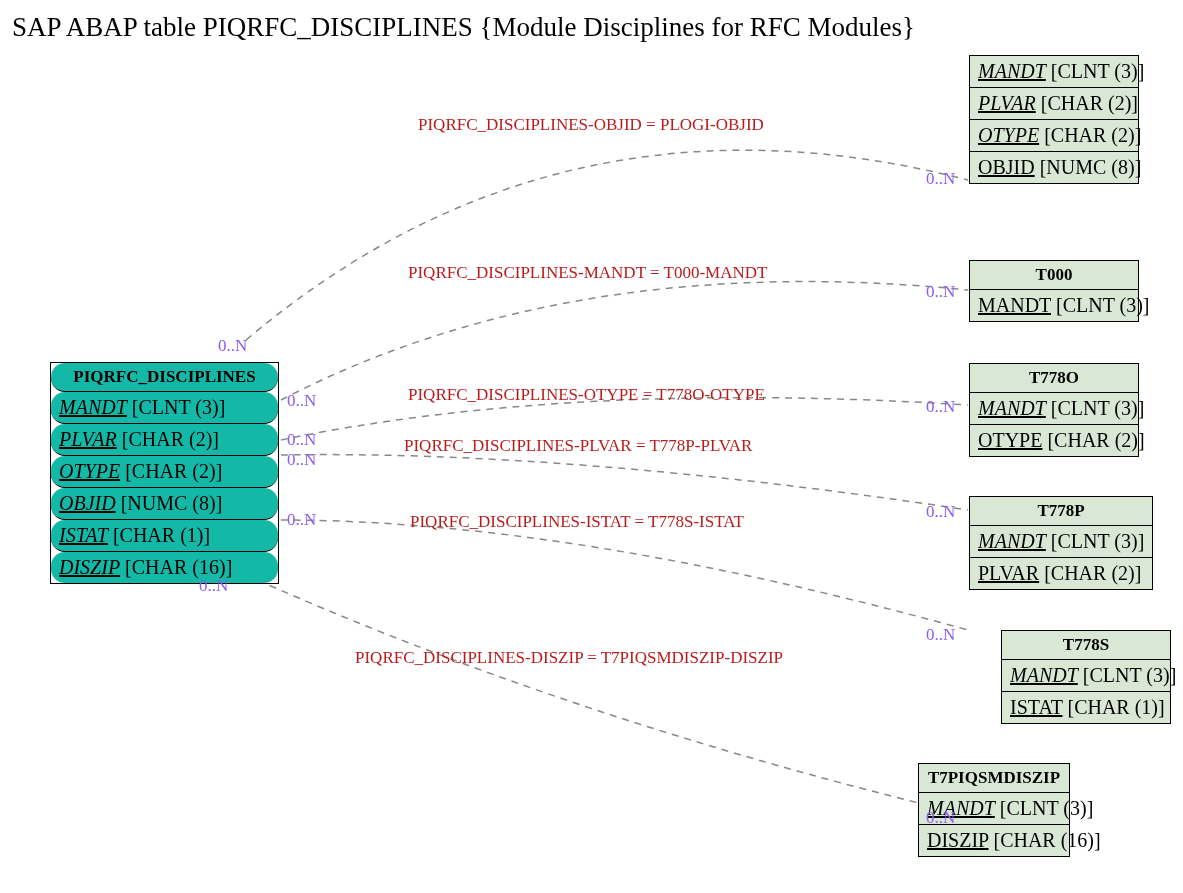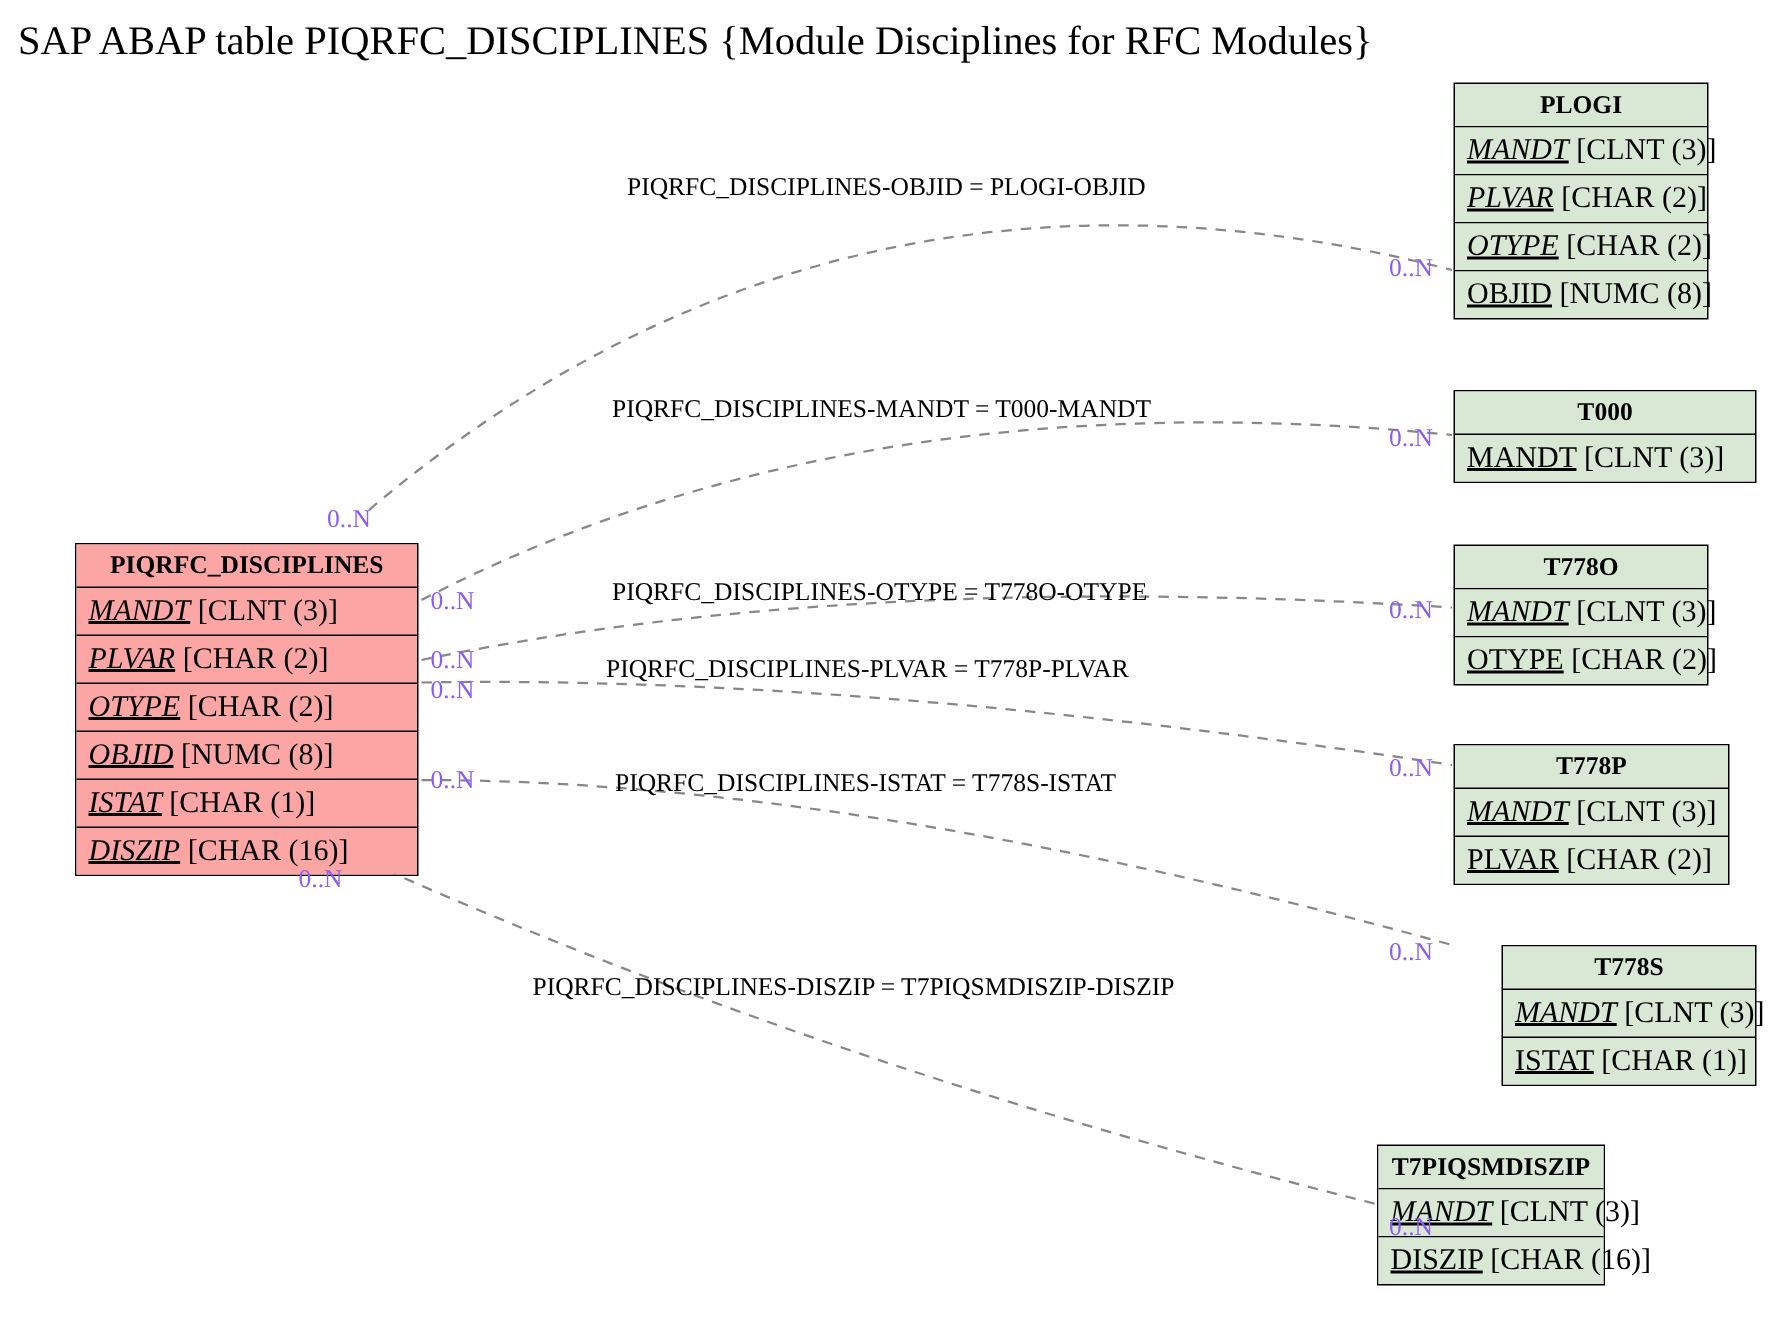--- a/index.html
+++ b/index.html
@@ -43,30 +43,31 @@
   }
   .field-name {
     font-style: italic;
     text-decoration: underline;
   }
   .field-name-plain {
     text-decoration: underline;
   }
   .main-entity .entity-header,
   .main-entity .entity-row {
-    background: #fca5a5;
+    background: #14b8a6;
+    border-radius: 14px;
   }
   .ref-entity .entity-header,
   .ref-entity .entity-row {
     background: #d9e8d4;
   }
   .rel-label {
     position: absolute;
     font-size: 17px;
-    color: #000000;
+    color: #b91c1c;
     white-space: nowrap;
   }
   .card-label {
     position: absolute;
     font-size: 17px;
     color: #8b5cf6;
   }
   svg.connector {
     position: absolute;
     top: 0;
@@ -100,28 +101,27 @@
   <div class="entity-header">PIQRFC_DISCIPLINES</div>
   <div class="entity-row"><span class="field-name">MANDT</span> <span>[CLNT (3)]</span></div>
   <div class="entity-row"><span class="field-name">PLVAR</span> <span>[CHAR (2)]</span></div>
   <div class="entity-row"><span class="field-name">OTYPE</span> <span>[CHAR (2)]</span></div>
   <div class="entity-row"><span class="field-name">OBJID</span> <span>[NUMC (8)]</span></div>
   <div class="entity-row"><span class="field-name">ISTAT</span> <span>[CHAR (1)]</span></div>
   <div class="entity-row"><span class="field-name">DISZIP</span> <span>[CHAR (16)]</span></div>
 </div>
 
 <div class="entity ref-entity" style="left:969px; top:55px; width:170px;">
-  <div class="entity-header">PLOGI</div>
   <div class="entity-row"><span class="field-name">MANDT</span> <span>[CLNT (3)]</span></div>
   <div class="entity-row"><span class="field-name">PLVAR</span> <span>[CHAR (2)]</span></div>
   <div class="entity-row"><span class="field-name">OTYPE</span> <span>[CHAR (2)]</span></div>
   <div class="entity-row"><span class="field-name-plain">OBJID</span> <span>[NUMC (8)]</span></div>
 </div>
 
-<div class="entity ref-entity" style="left:969px; top:260px; width:202px;">
+<div class="entity ref-entity" style="left:969px; top:260px; width:170px;">
   <div class="entity-header">T000</div>
   <div class="entity-row"><span class="field-name-plain">MANDT</span> <span>[CLNT (3)]</span></div>
 </div>
 
 <div class="entity ref-entity" style="left:969px; top:363px; width:170px;">
   <div class="entity-header">T778O</div>
   <div class="entity-row"><span class="field-name">MANDT</span> <span>[CLNT (3)]</span></div>
   <div class="entity-row"><span class="field-name-plain">OTYPE</span> <span>[CHAR (2)]</span></div>
 </div>
 

